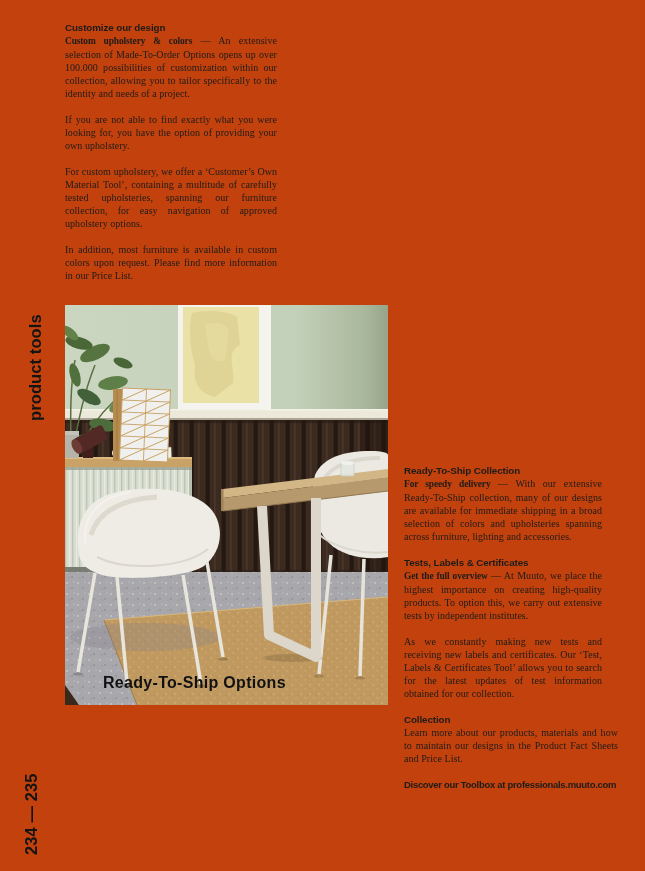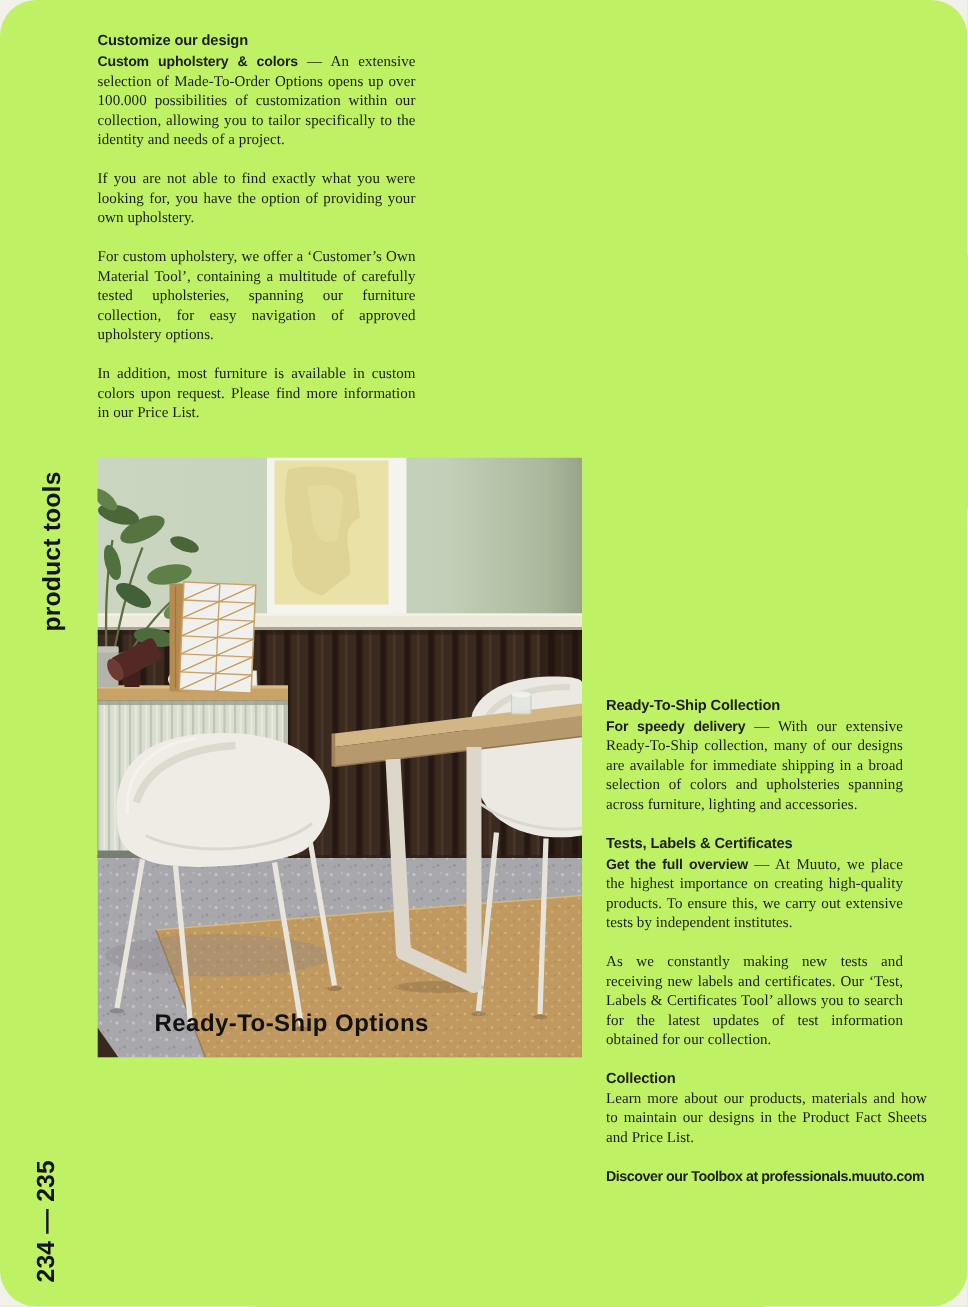--- a/index.html
+++ b/index.html
@@ -1,31 +1,30 @@
 <!DOCTYPE html>
 <html><head>
 <meta charset="utf-8">
 <style>
   * { margin:0; padding:0; box-sizing:border-box; }
   html,body { background:#f2f0eb; }
   .page {
     position:relative; width:645px; height:871px; margin:0 auto;
-    background:#bef264; color:#1d1c1a; overflow:hidden;
+    background:#c2410c; color:#1d1c1a; overflow:hidden;
     font-family:"Liberation Serif", serif;
-    border-radius:24px;
   }
   
   .textcol { position:absolute; font-size:10px; line-height:13px; text-align:justify; letter-spacing:0.05px; }
   .left-col  { left:65px;  top:21px;  width:212px; }
   .right-col { left:404px; top:464px; width:214px; }
   .textcol h3 {
     font-family:"Liberation Sans", sans-serif; font-weight:700;
     font-size:9.8px; line-height:13px; letter-spacing:-0.1px; text-align:left;
   }
-  .lead { font-family:Liberation Sans, sans-serif; font-weight:700; font-size:9.4px; letter-spacing:-0.1px; }
+  .lead { font-family:Liberation Serif, serif; font-weight:700; font-size:9.4px; letter-spacing:-0.1px; }
   .textcol p { margin:0 0 13px 0; }
   .textcol p.last { margin-bottom:0; }
   .right-col section { margin-bottom:0; }
   .right-col section p { margin:0 16px 13px 0; }
   .closing { margin-top:26px; }
   .cta {
     font-family:"Liberation Sans", sans-serif; font-weight:700;
     font-size:9.5px; line-height:13px; letter-spacing:-0.3px; text-align:left;
   }
   
@@ -220,21 +219,21 @@
     <div>Ready-To-Ship Options</div>
   </div>
 
   <div class="textcol right-col">
     <section>
       <h3>Ready-To-Ship Collection</h3>
       <p><span class="lead">For speedy delivery</span><span class="dash"> — </span><span>With our extensive Ready-To-Ship collection, many of our designs are available for immediate shipping in a broad selection of colors and upholsteries spanning across furniture, lighting and accessories.</span></p>
     </section>
     <section>
       <h3>Tests, Labels &amp; Certificates</h3>
-      <p><span class="lead">Get the full overview</span><span class="dash"> — </span><span>At Muuto, we place the highest importance on creating high-quality products. To ensure this, we carry out extensive tests by independent institutes.</span></p>
+      <p><span class="lead">Get the full overview</span><span class="dash"> — </span><span>At Muuto, we place the highest importance on creating high-quality products. To option this, we carry out extensive tests by independent institutes.</span></p>
       <p>As we constantly making new tests and receiving new labels and certificates. Our ‘Test, Labels &amp; Certificates Tool’ allows you to search for the latest updates of test information obtained for our collection.</p>
     </section>
     <section>
       <h3>Collection</h3>
     </section>
     <p class="closing">Learn more about our products, materials and how to maintain our designs in the Product Fact Sheets and Price List.</p>
     <div class="cta">Discover our Toolbox at professionals.muuto.com</div>
   </div>
 
 </div>

